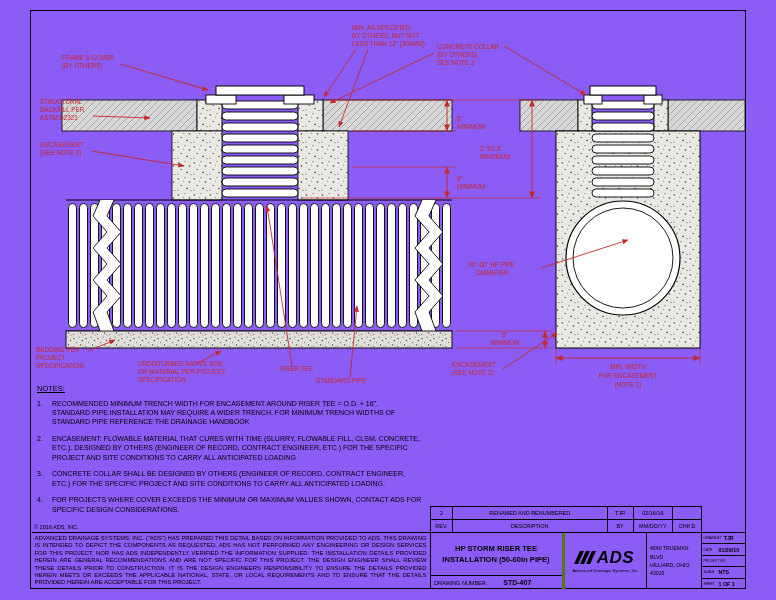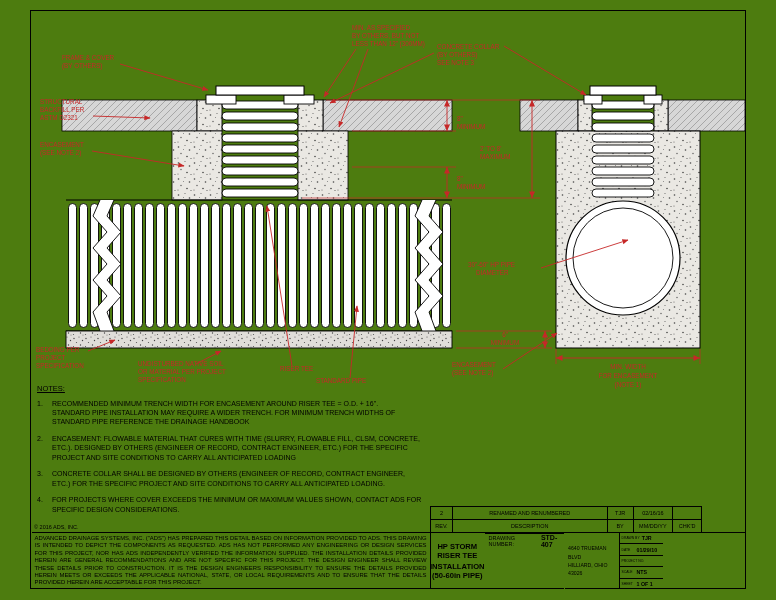--- a/index.html
+++ b/index.html
@@ -1,38 +1,38 @@
 <!DOCTYPE html>
 <html><head>
 <meta charset="utf-8">
 <style>
   *{margin:0;padding:0;box-sizing:border-box}
   html,body{width:776px;height:600px;background:#fff;font-family:"Liberation Sans",sans-serif;color:#000}
-  .page{position:relative;width:776px;height:600px;background:#4d7c0f;overflow:hidden}
+  .page{position:relative;width:776px;height:600px;background:#8b5cf6;overflow:hidden}
   .frame{position:absolute;left:30px;top:10px;width:716px;height:579px;border:1.6px solid #000}
   svg.drawing{position:absolute;left:0;top:0}
   .rib{fill:#fff;stroke:#000;stroke-width:.9}
   .blk{stroke:#000;fill:none}
   .red-line{stroke:#c62828;stroke-width:.9;fill:none}
   .red-thin{stroke:#c62828;stroke-width:.7;fill:none}
   .red-text{fill:#c62828;font-size:6.3px;font-family:"Liberation Sans",sans-serif}
   .red-fill{fill:#c62828;stroke:none}
   .notes{position:absolute;left:37px;top:384px;width:650px}
   .notes-heading{font-size:7.5px;text-decoration:underline;margin-bottom:6px}
   .note{display:flex;gap:5px;font-size:7px;line-height:1.32;margin-bottom:7.5px}
   .note-num{flex:0 0 10px}
   .note-text{white-space:pre-line}
   .copyright{position:absolute;left:34px;top:524px;font-size:5.5px}
   .disclaimer{position:absolute;left:31.5px;top:532px;width:399px;height:57px;border-top:1.2px solid #000;border-right:1.2px solid #000;padding:2px 3px;font-size:5.9px;line-height:1.25;text-align:justify;overflow:hidden}
   .revtable{position:absolute;left:430px;top:506px;width:272px;border:1px solid #000;border-bottom:none;font-size:5.5px}
   .rev-row{display:flex;height:13px;border-bottom:1px solid #000}
   .rev-cell{border-right:1px solid #000;display:flex;align-items:center;justify-content:center;overflow:hidden;white-space:nowrap}
   .c-rev{width:22px}.c-desc{width:156px}.c-by{width:26px}.c-date{width:40px}.c-chk{width:28px;border-right:none}
   .titleblock{position:absolute;left:430px;top:532px;width:315.5px;height:57px;border-top:1.2px solid #000;display:flex}
-  .tb-title{width:135px;border-right:1px solid #4d7c0f;display:flex;}
+  .tb-title{width:135px;border-right:3px solid #4d7c0f;display:flex;flex-direction:column}
   .tb-title-main{flex:1;display:flex;flex-direction:column;align-items:center;justify-content:center;font-weight:bold;font-size:7.6px;text-align:center;gap:2px}
   .tb-dwg{height:14px;border-top:1px solid #000;display:flex;align-items:center;padding:0 4px;font-size:5.5px}
   .tb-dwg-num{font-size:7px;font-weight:bold;margin-left:16px}
   .tb-logo{width:82px;border-right:1px solid #000;display:flex;flex-direction:column;align-items:center;justify-content:center}
   .logo-row{display:flex;align-items:center}
   .logo-bar{width:4px;height:13px;background:#000;transform:skewX(-24deg);margin-right:2px}
   .logo-text{font-size:17px;font-weight:bold;font-style:italic;letter-spacing:.5px;margin-left:2px;line-height:1}
   .logo-sub{font-size:4.4px;margin-top:2px}
   .tb-addr{width:55px;border-right:1px solid #000;display:flex;flex-direction:column;justify-content:center;font-size:5.2px;line-height:1.6;padding-left:3px}
   .tb-fields{width:43px;display:flex;flex-direction:column}
@@ -317,20 +317,29 @@
     <div class="tb-title">
       <div class="tb-title-main">
         <span>HP STORM RISER TEE</span>
         <span>INSTALLATION (50-60in PIPE)</span>
       </div>
       <div class="tb-dwg">
         <span>DRAWING NUMBER:</span>
         <span class="tb-dwg-num">STD-407</span>
       </div>
     </div>
+    <div class="tb-logo">
+      <div class="logo-row">
+        <span class="logo-bar"></span>
+        <span class="logo-bar"></span>
+        <span class="logo-bar"></span>
+        <span class="logo-text">ADS</span>
+      </div>
+      <div class="logo-sub">Advanced Drainage Systems, Inc.</div>
+    </div>
     <div class="tb-addr">
       <span>4640 TRUEMAN BLVD</span>
       <span>HILLIARD, OHIO 43026</span>
     </div>
     <div class="tb-fields">
       <div class="field-row">
         <span class="field-label">DRAWN BY</span>
         <span class="field-value">TJR</span>
       </div>
       <div class="field-row">

